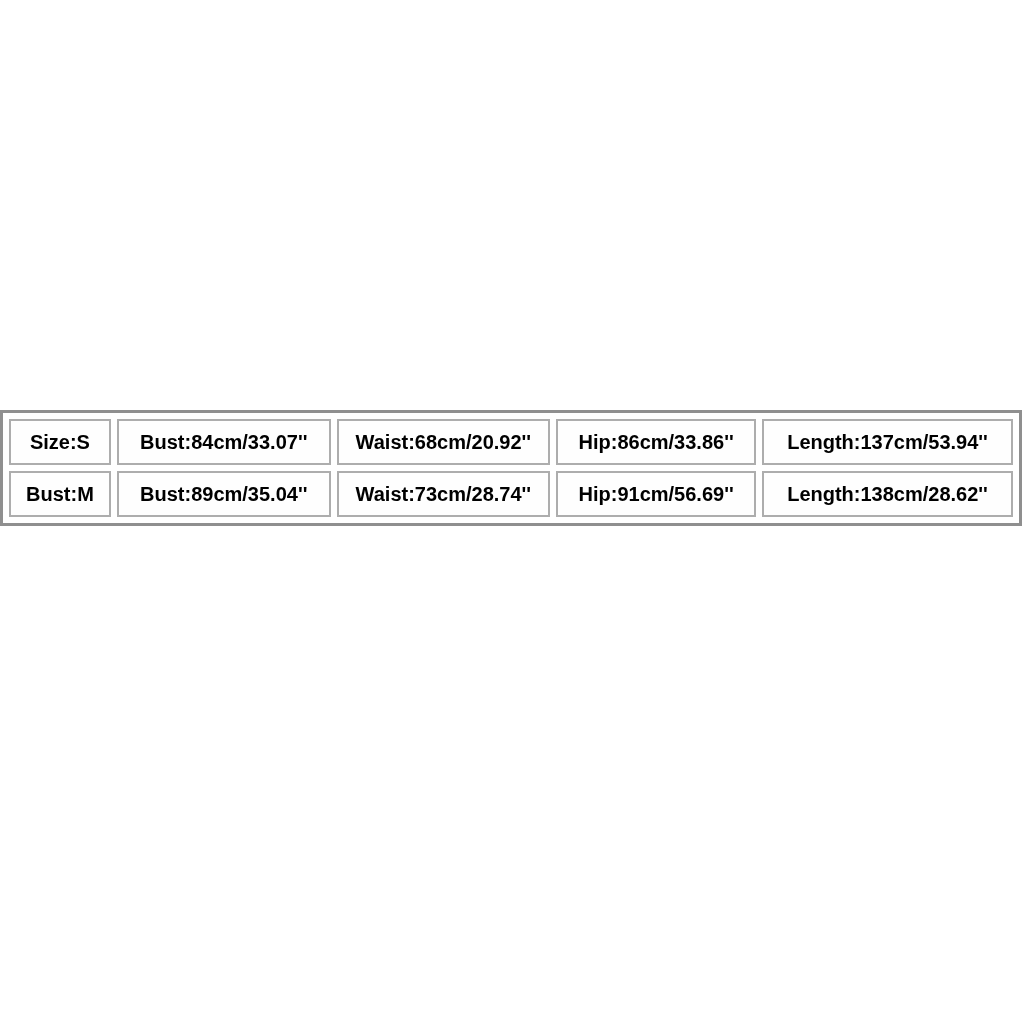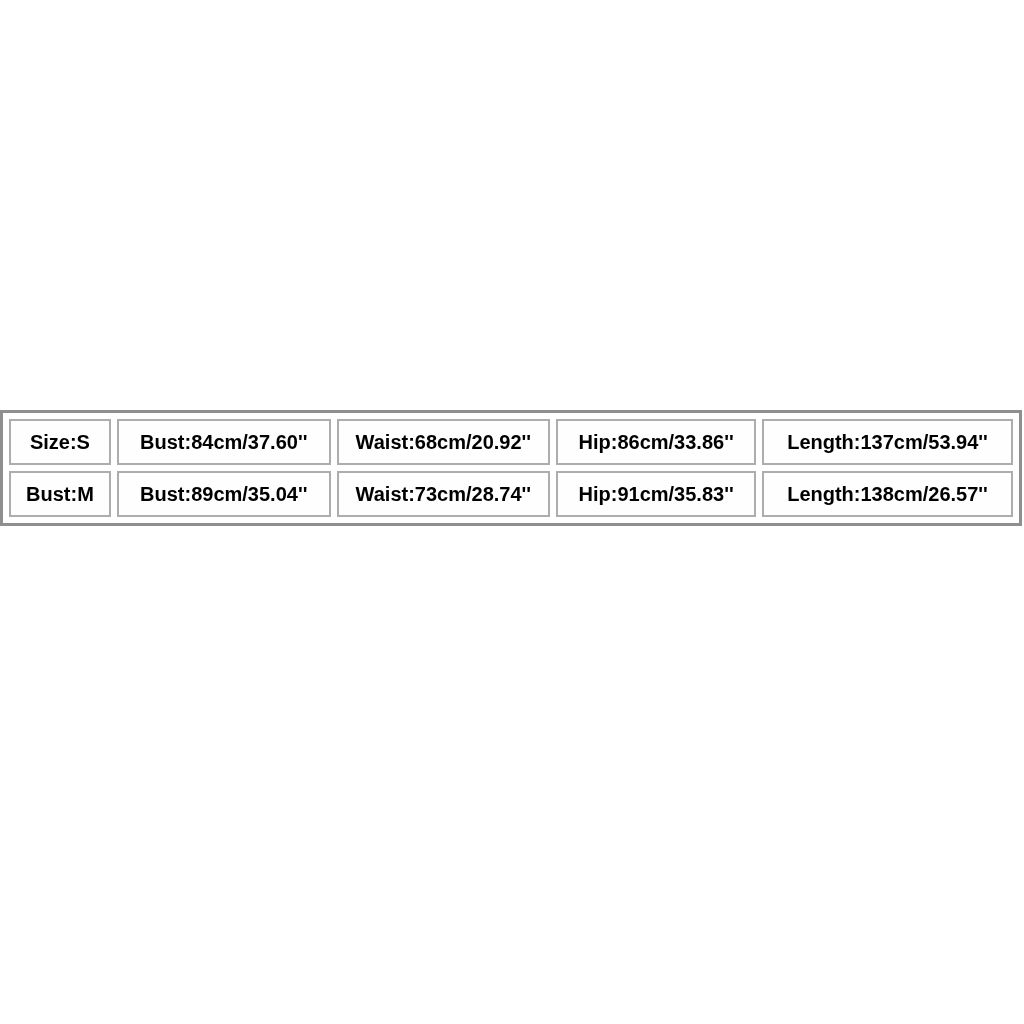--- a/index.html
+++ b/index.html
@@ -50,26 +50,26 @@
   <colgroup>
     <col class="c-size">
     <col class="c-bust">
     <col class="c-waist">
     <col class="c-hip">
     <col class="c-length">
   </colgroup>
   <tbody>
     <tr>
       <td>Size:S</td>
-      <td>Bust:84cm/37.60''</td>
+      <td>Bust:84cm/33.07''</td>
       <td>Waist:68cm/20.92''</td>
       <td>Hip:86cm/33.86''</td>
       <td>Length:137cm/53.94''</td>
     </tr>
     <tr>
       <td>Bust:M</td>
       <td>Bust:89cm/35.04''</td>
       <td>Waist:73cm/28.74''</td>
-      <td>Hip:91cm/35.83''</td>
-      <td>Length:138cm/26.57''</td>
+      <td>Hip:91cm/56.69''</td>
+      <td>Length:138cm/28.62''</td>
     </tr>
   </tbody>
 </table>
 
 </body></html>

